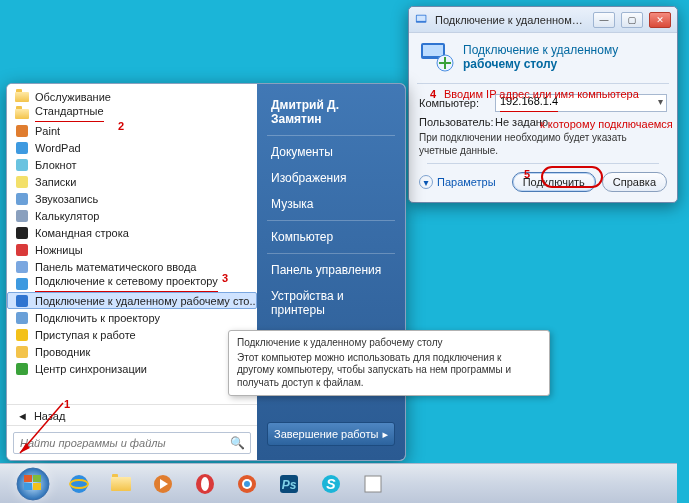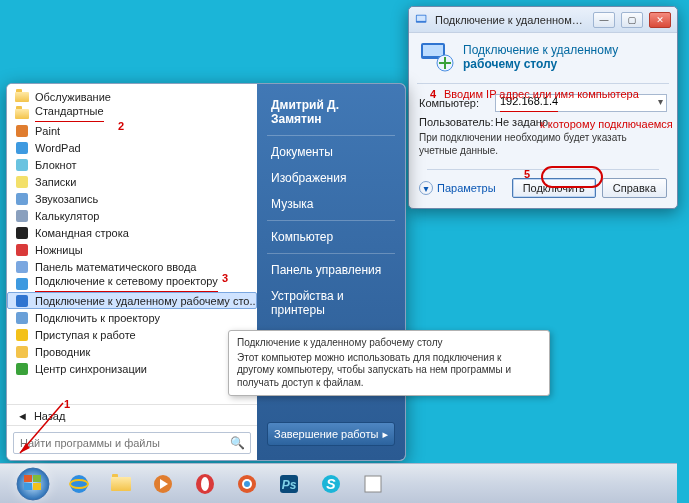--- a/index.html
+++ b/index.html
@@ -50,21 +50,21 @@
 .folder-ic { background: linear-gradient(#ffe9a6,#f3c34a); border-radius: 1px; width: 14px; height: 10px; position: relative; }
 .folder-ic::before { content:""; position:absolute; top:-3px; left:1px; width:6px; height:3px; background:#f3c34a; border-radius:1px 1px 0 0; }
 .sm-back {
   border-top: 1px solid #e2e2e2; padding: 5px 10px 3px; font-size: 11px; color: #222; display: flex; align-items: center; gap: 6px;
 }
 .sm-search {
   border-top: 1px solid #e2e2e2; padding: 6px;
 }
 .sm-search input {
   width: 100%; height: 22px; border: 1px solid #b8c4d6; border-radius: 2px; padding: 0 22px 0 6px;
-  font-size: 11px; color: #777;
+  font-size: 11px; font-style: italic; color: #777;
 }
 .sm-search-wrap { position: relative; }
 .sm-search-wrap .mag { position: absolute; right: 6px; top: 4px; color: #5a7fb5; font-size: 12px; }
 
 .sm-right {
   flex: 1; background: linear-gradient(to bottom, #4178b5 0%, #2a5a92 100%);
   display: flex; flex-direction: column; padding: 8px 0;
 }
 .sm-right-item {
   padding: 6px 14px; font-size: 12px; color: #fff;
@@ -107,26 +107,26 @@
 .rdp-head-text b { font-weight: 600; }
 .rdp-sep { height: 1px; background: #c9d5e6; margin: 0 8px; }
 .rdp-body { padding: 6px 10px 8px; }
 .rdp-row { display: flex; align-items: center; gap: 6px; margin: 4px 0; }
 .rdp-row label { width: 70px; font-size: 11px; }
 .rdp-combo {
   flex: 1; height: 18px; border: 1px solid #a7b8d0; background: #fff; font-size: 11px; padding: 0 16px 0 4px;
   position: relative; color: #000;
 }
 .rdp-combo::after { content: "▾"; position: absolute; right: 3px; top: 1px; color: #555; font-size: 10px; }
-.rdp-note { font-size: 10px; color: #333; margin: 4px 0 12px; line-height: 1.25; }
+.rdp-note { font-size: 10px; color: #333; margin: 4px 0 6px; line-height: 1.25; }
 .rdp-footer { display: flex; align-items: center; gap: 6px; padding: 0 10px 10px; }
 .rdp-expand { color: #0a57b4; font-size: 11px; display: flex; align-items: center; gap: 4px; }
 .rdp-expand .circ { width: 14px; height: 14px; border: 1px solid #7fa3d0; border-radius: 50%; display:flex; align-items:center; justify-content:center; color:#0a57b4; font-size:10px; }
 .btn {
-  height: 20px; border: 1px solid #8aa0be; border-radius: 2px; background: linear-gradient(#fcfdff,#e6edf7);
+  height: 20px; border: 1px solid #8aa0be; border-radius: 10px; background: linear-gradient(#fcfdff,#e6edf7);
   font-size: 11px; padding: 0 10px; color: #222;
 }
 .btn.default { border-color: #4a7ab5; box-shadow: 0 0 0 1px #bcd4f2 inset; }
 
 
 .ann { position: absolute; color: #d40000; font-size: 11px; font-weight: 500; pointer-events: none; }
 .ann-num { font-weight: 700; }
 .ring { position: absolute; border: 2px solid #d40000; border-radius: 50%; pointer-events: none; }
 .arrow-svg { position: absolute; pointer-events: none; }
 

